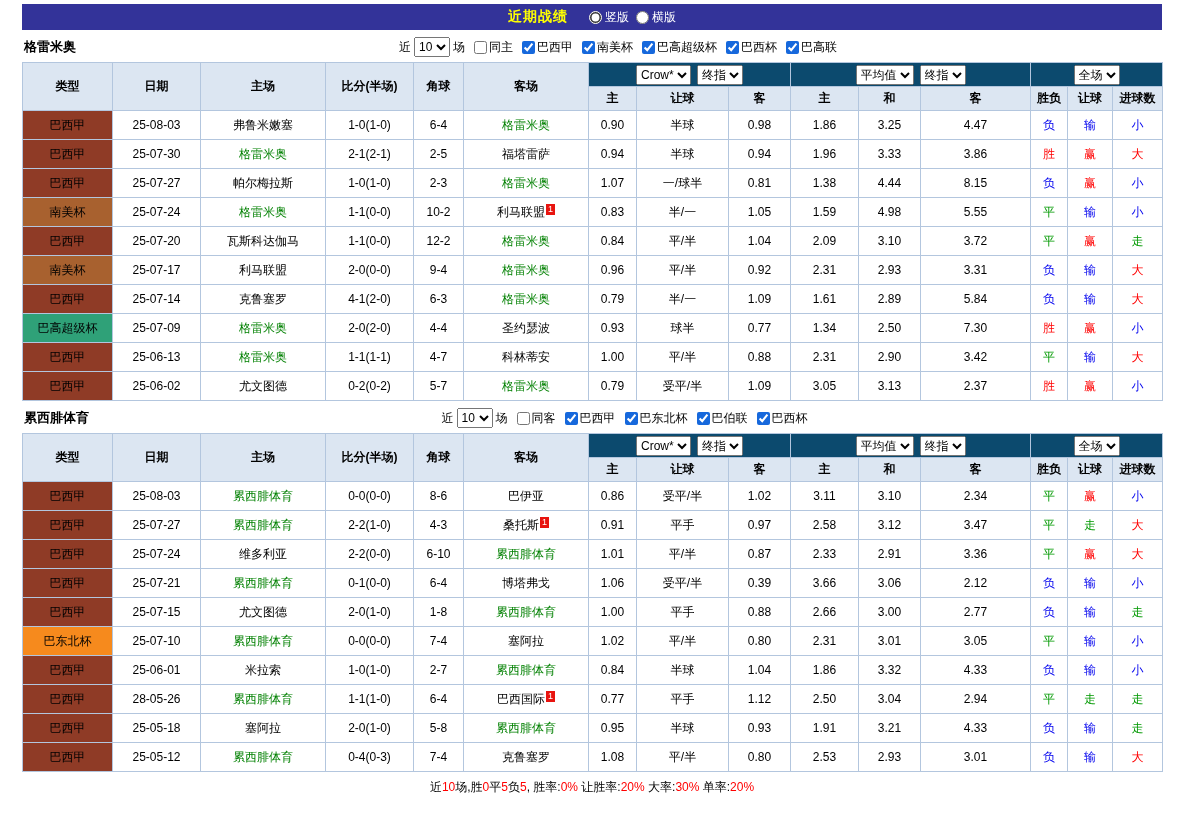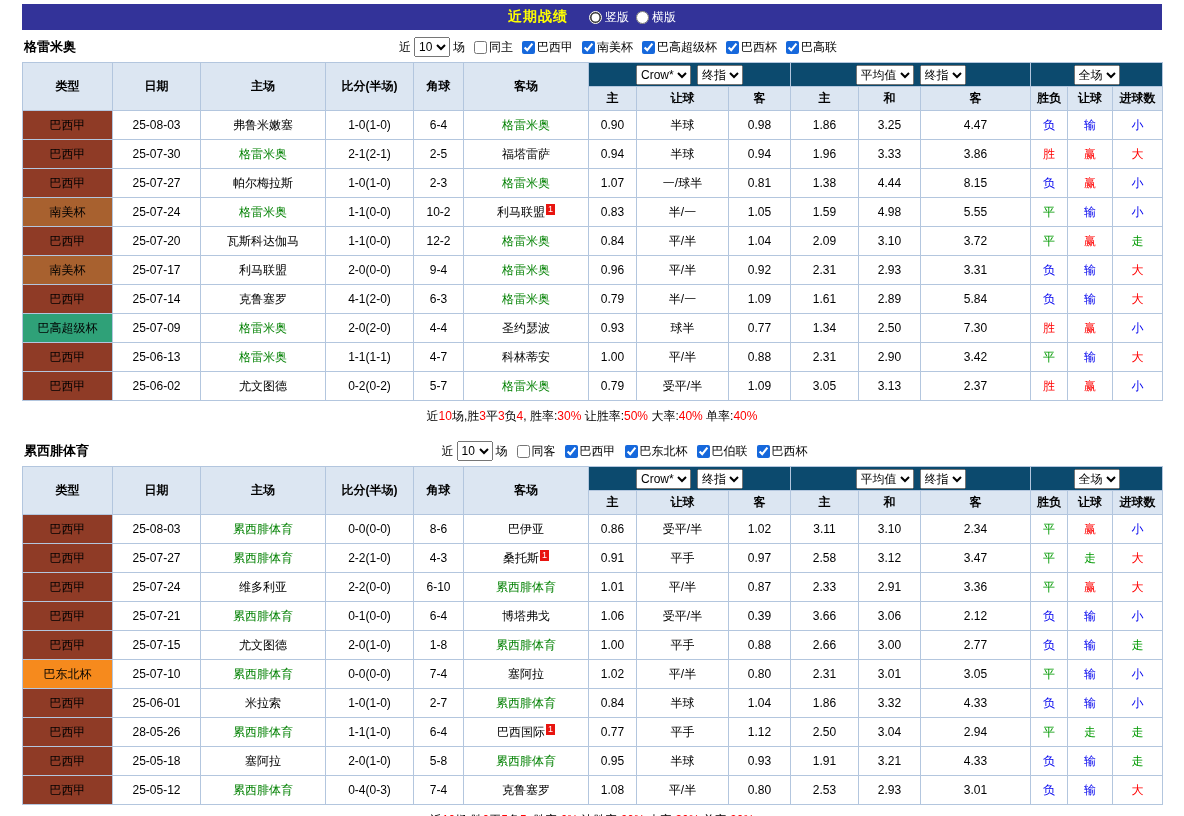--- a/index.html
+++ b/index.html
@@ -295,21 +295,20 @@
             <td class="odds">1.09</td>
             <td class="odds">3.05</td>
             <td class="odds">3.13</td>
             <td class="odds">2.37</td>
             <td class="res" style="color: rgb(255, 0, 0);">胜</td>
             <td class="res" style="color: rgb(255, 0, 0);">赢</td>
             <td class="res" style="color: rgb(0, 0, 238);">小</td>
           </tr>
         </tbody>
     </table>
-    <div class="summary"><span>近</span><span class="red">10</span><span>场,胜</span><span class="red">3</span><span>平</span><span class="red">3</span><span>负</span><span class="red">4</span><span>, 胜率:</span><span class="red">30%</span><span> 让胜率:</span><span class="red">50%</span><span> 大率:</span><span class="red">40%</span><span> 单率:</span><span class="red">40%</span></div>
   </section>
 
   <section>
     <div class="section-header">
       <span class="team-name">累西腓体育</span>
       <div class="filters">
         <span>近</span>
         <select><option>10</option></select>
         <span>场</span>
         <label>

